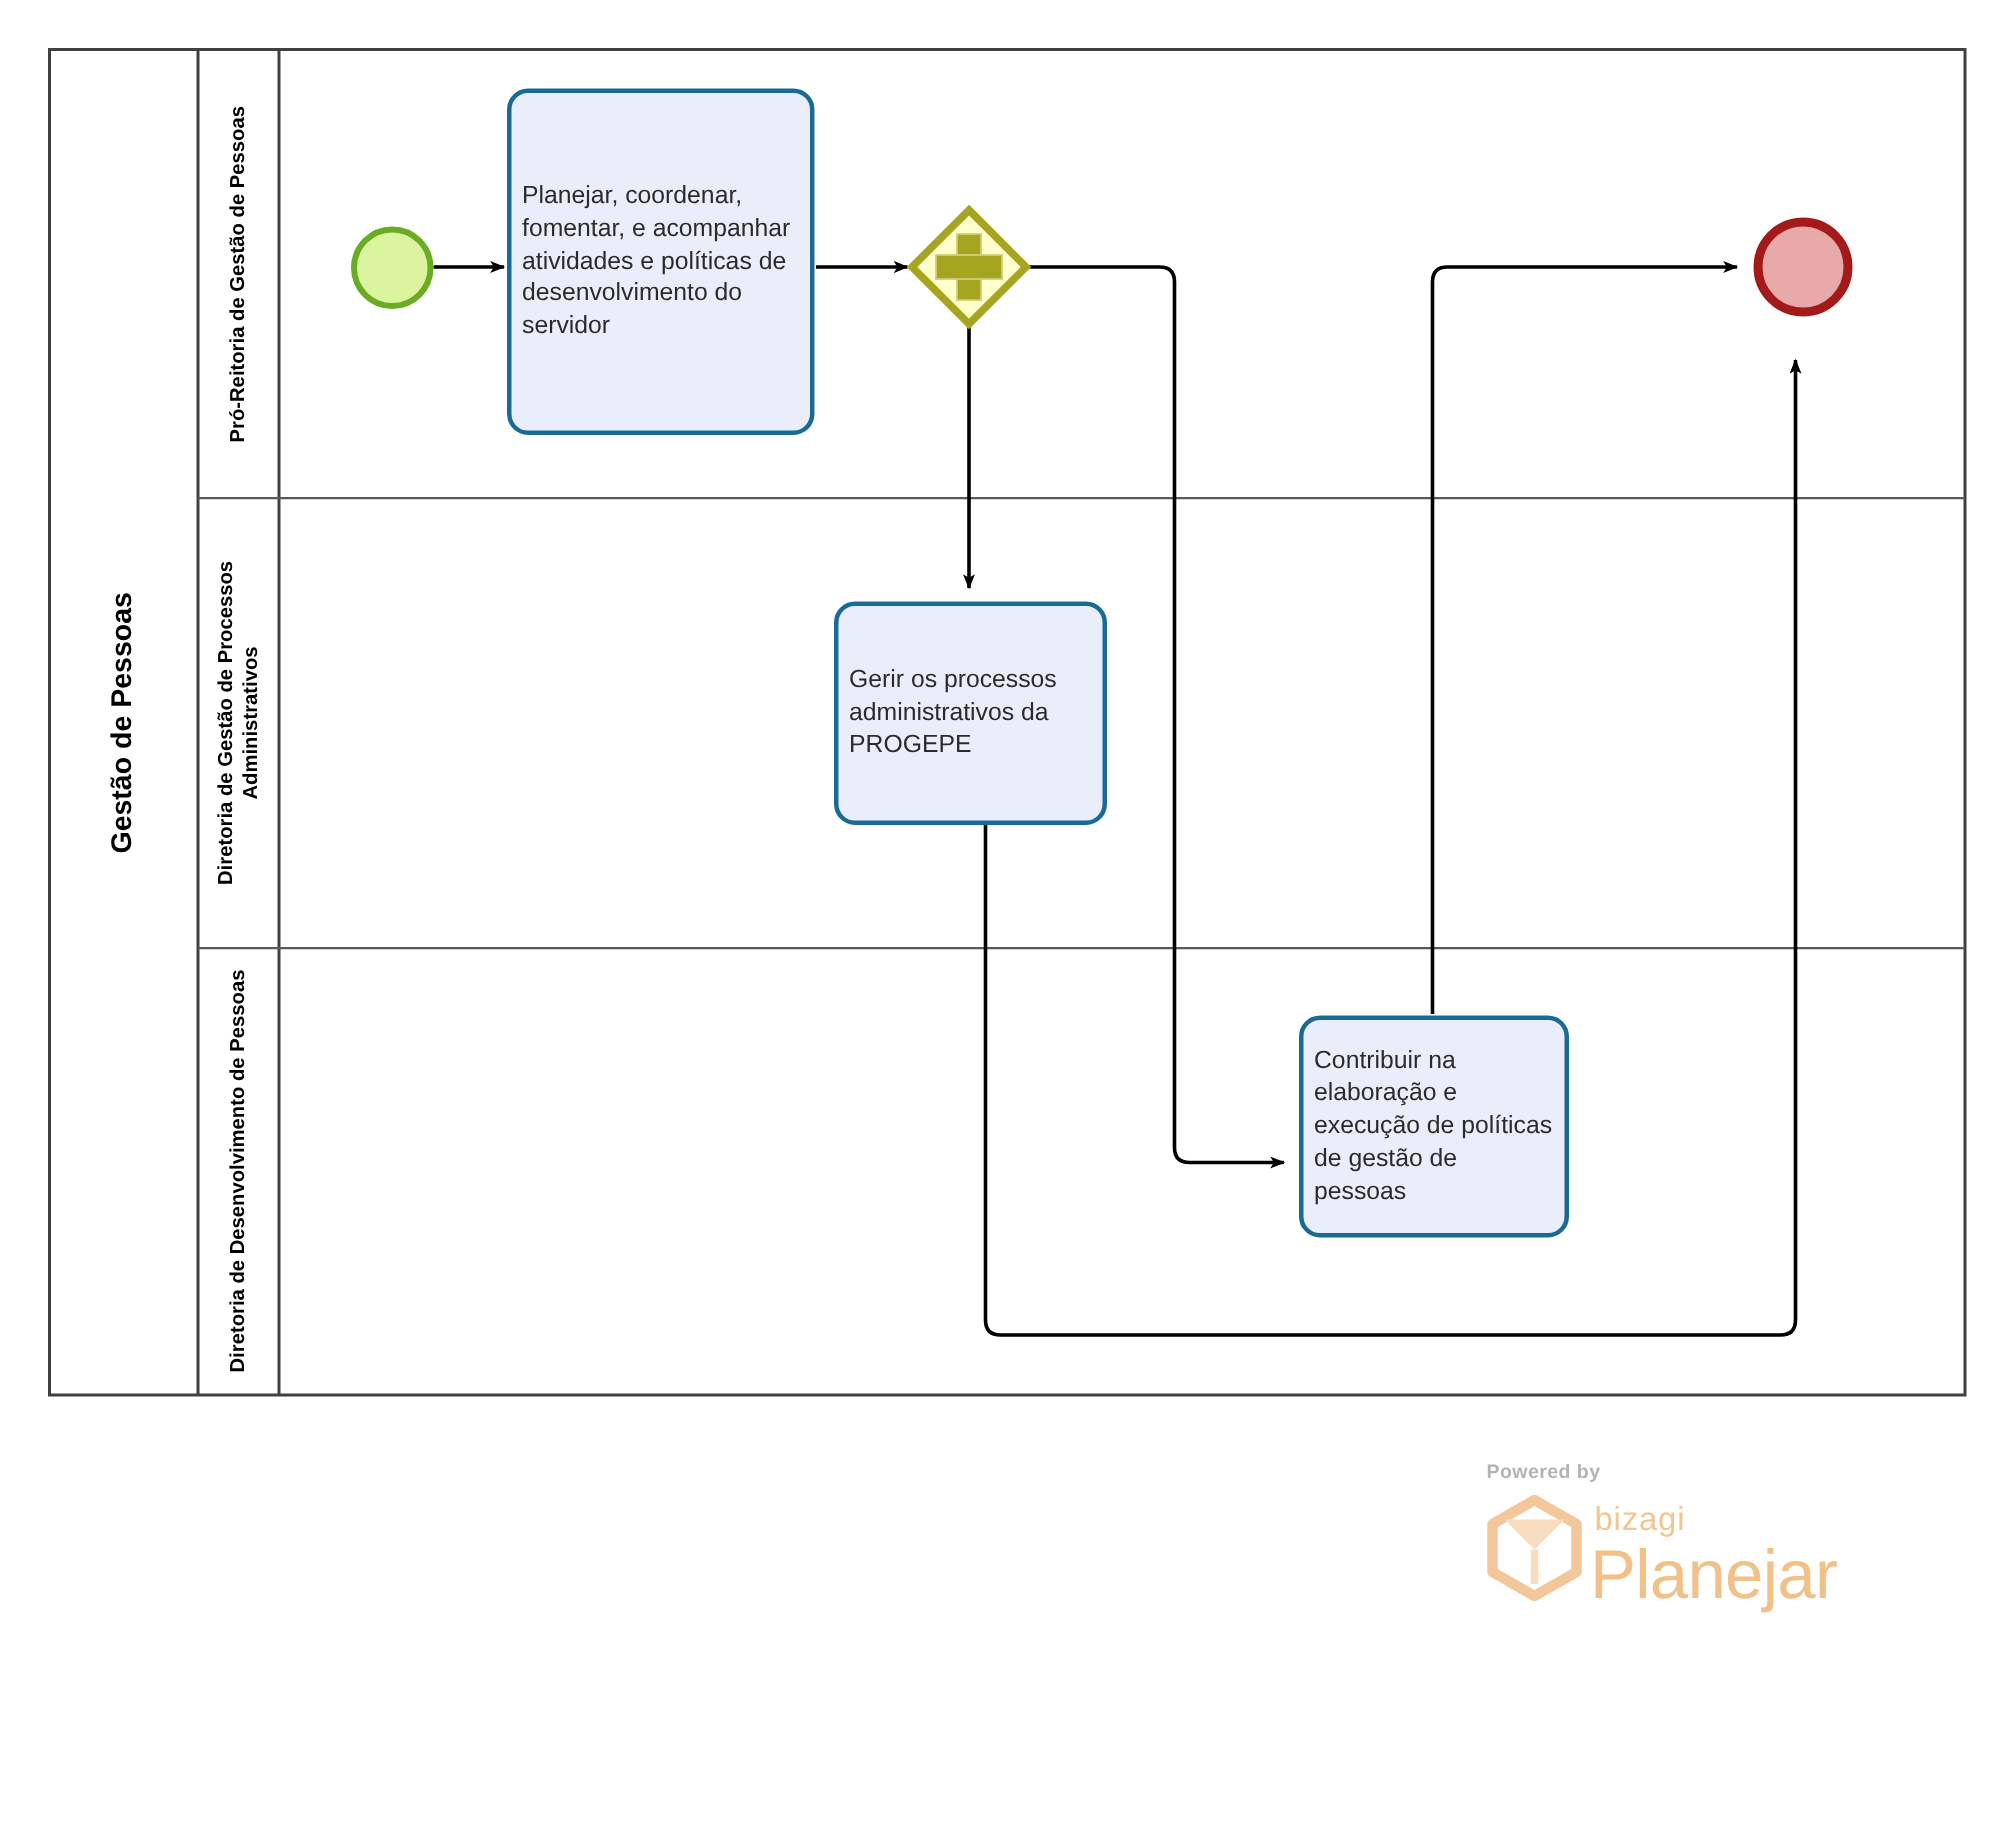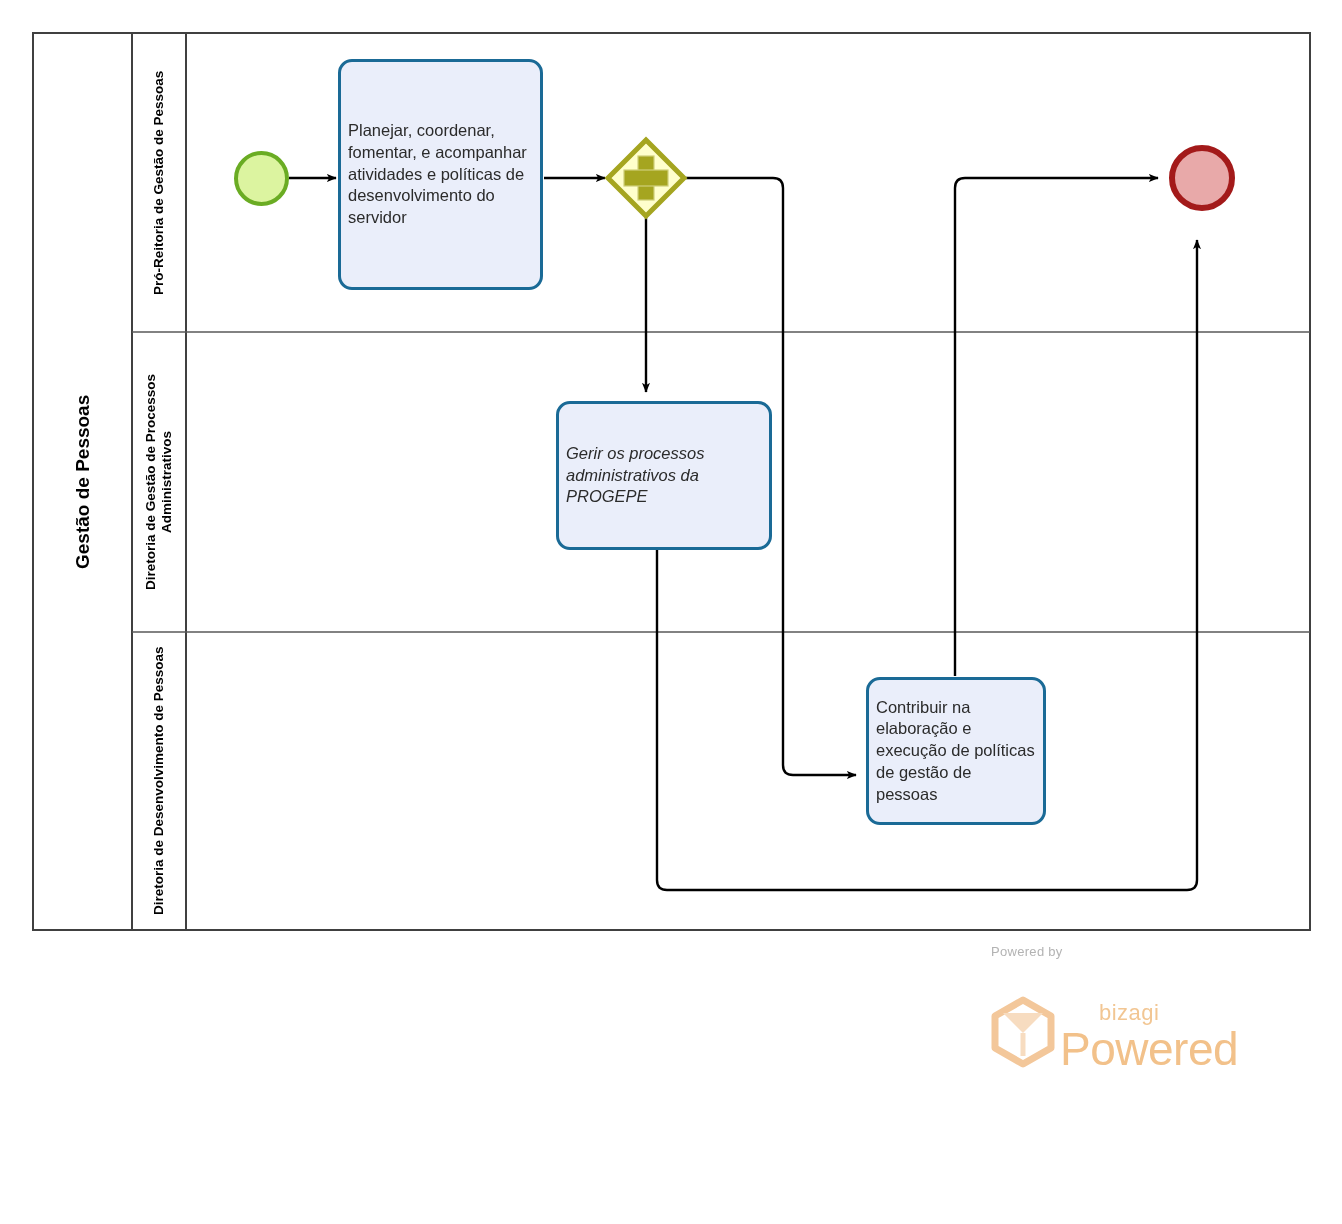--- a/index.html
+++ b/index.html
@@ -188,23 +188,23 @@
   <div class="lane-label" style="left:132px; top:332px; width:54px; height:300px;">Diretoria de Gestão de Processos Administrativos</div>
 
   <div class="lane-label" style="left:132px; top:632px; width:54px; height:298px;">Diretoria de Desenvolvimento de Pessoas</div>
 
   <div class="event event-start" style="left:234px; top:151px; width:55px; height:55px;"></div>
 
   <div class="event event-end" style="left:1169px; top:145px; width:66px; height:66px;"></div>
 
   <div class="task" style="left:338px; top:59px; width:205px; height:231px;">Planejar, coordenar, fomentar, e acompanhar atividades e políticas de desenvolvimento do servidor</div>
 
-  <div class="task" style="left:556px; top:401px; width:216px; height:149px;font-style:italic;">Gerir os processos administrativos da PROGEPE</div>
+  <div class="task" style="left:556px; top:401px; width:182px; height:149px;">Gerir os processos administrativos da PROGEPE</div>
 
   <div class="task" style="left:866px; top:677px; width:180px; height:148px;">Contribuir na elaboração e execução de políticas de gestão de pessoas</div>
 
-  <div class="wm-powered" style="left:991px; top:944px;">Powered by</div>
-
-  <div class="wm-bizagi" style="left:1063px; top:1000px;margin-left:36px;">bizagi</div>
-
-  <div class="wm-modeler" style="left:1060px; top:1022px;">Powered</div>
+  <div class="wm-powered" style="left:991px; top:973px;font-weight:bold;">Powered by</div>
+
+  <div class="wm-bizagi" style="left:1063px; top:1000px;">bizagi</div>
+
+  <div class="wm-modeler" style="left:1060px; top:1022px;">Planejar</div>
 
 </div>
 
 </body></html>

